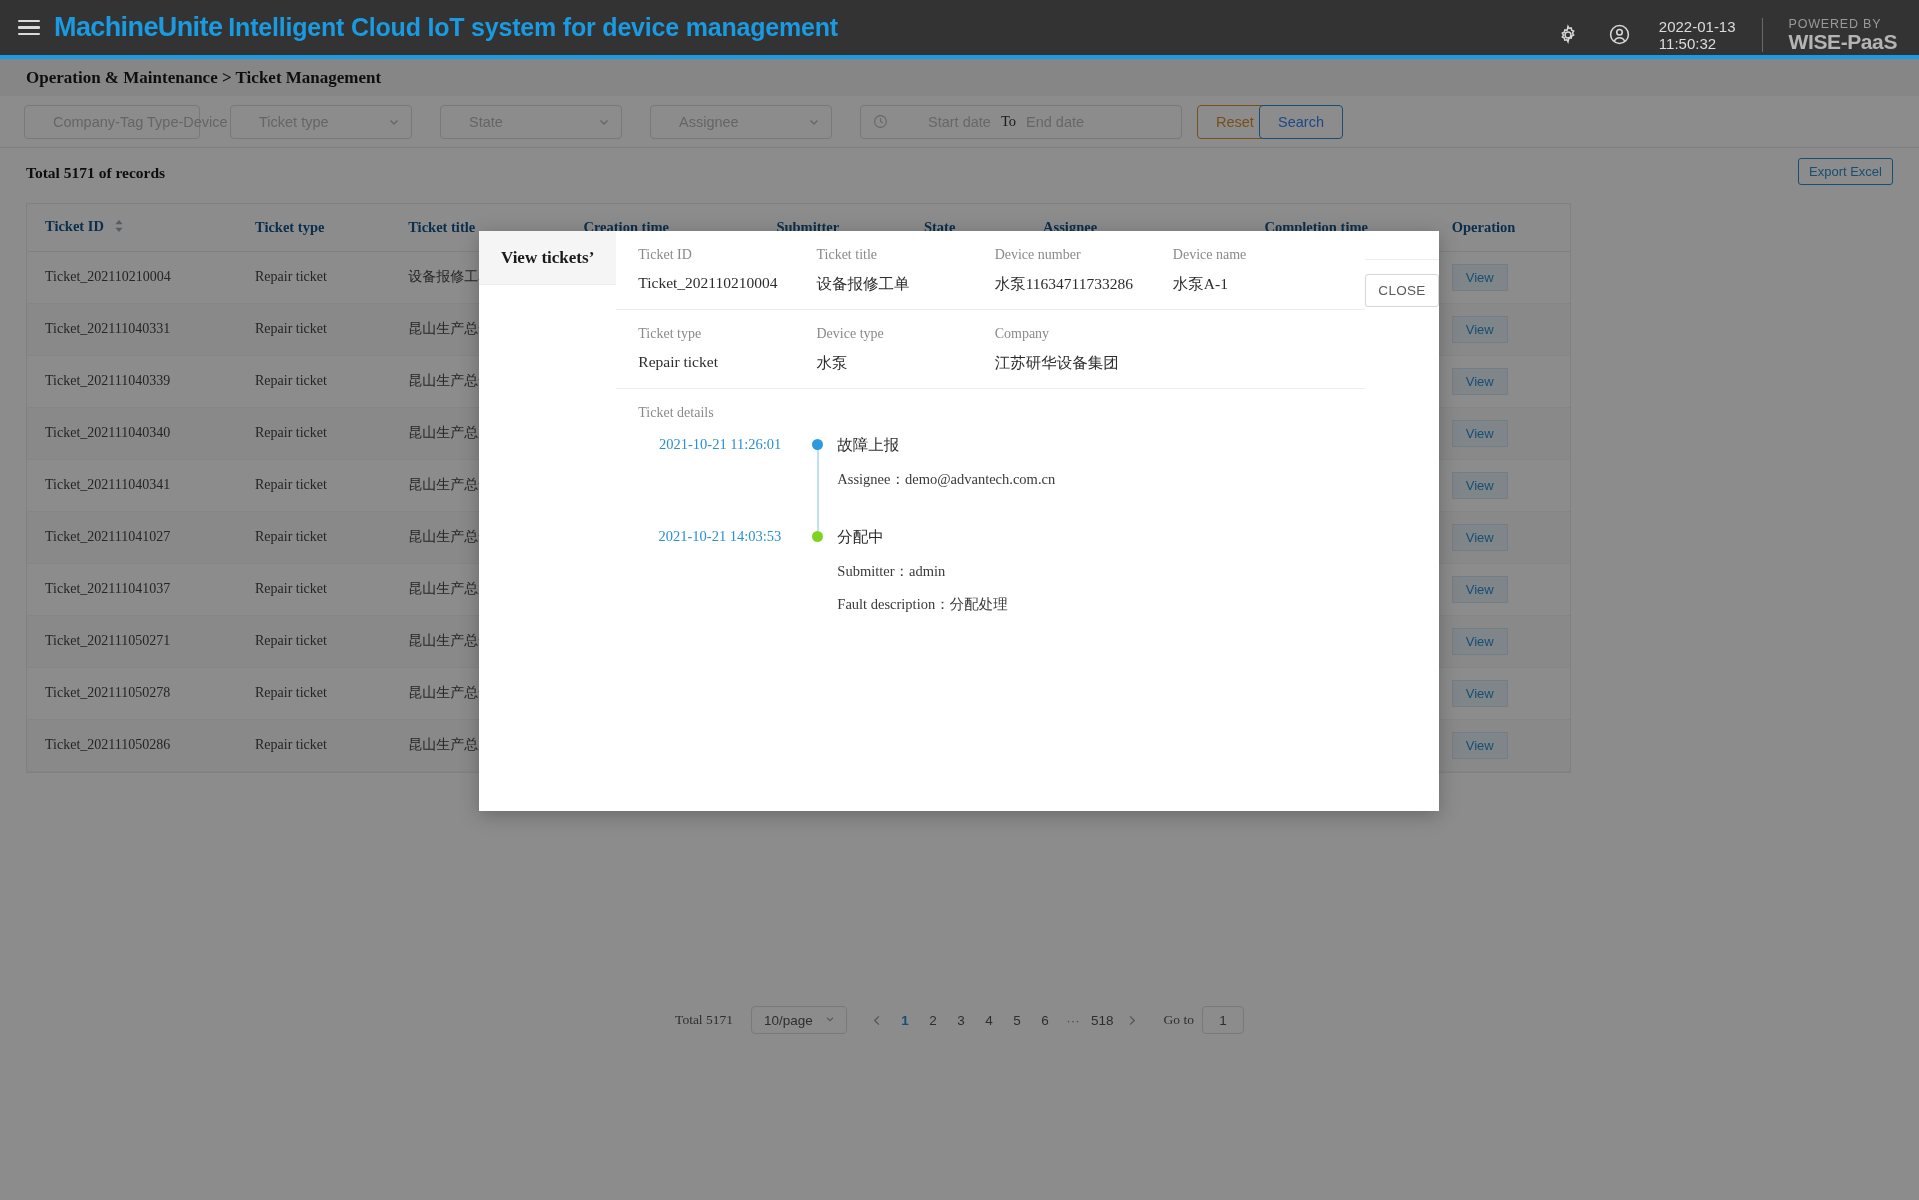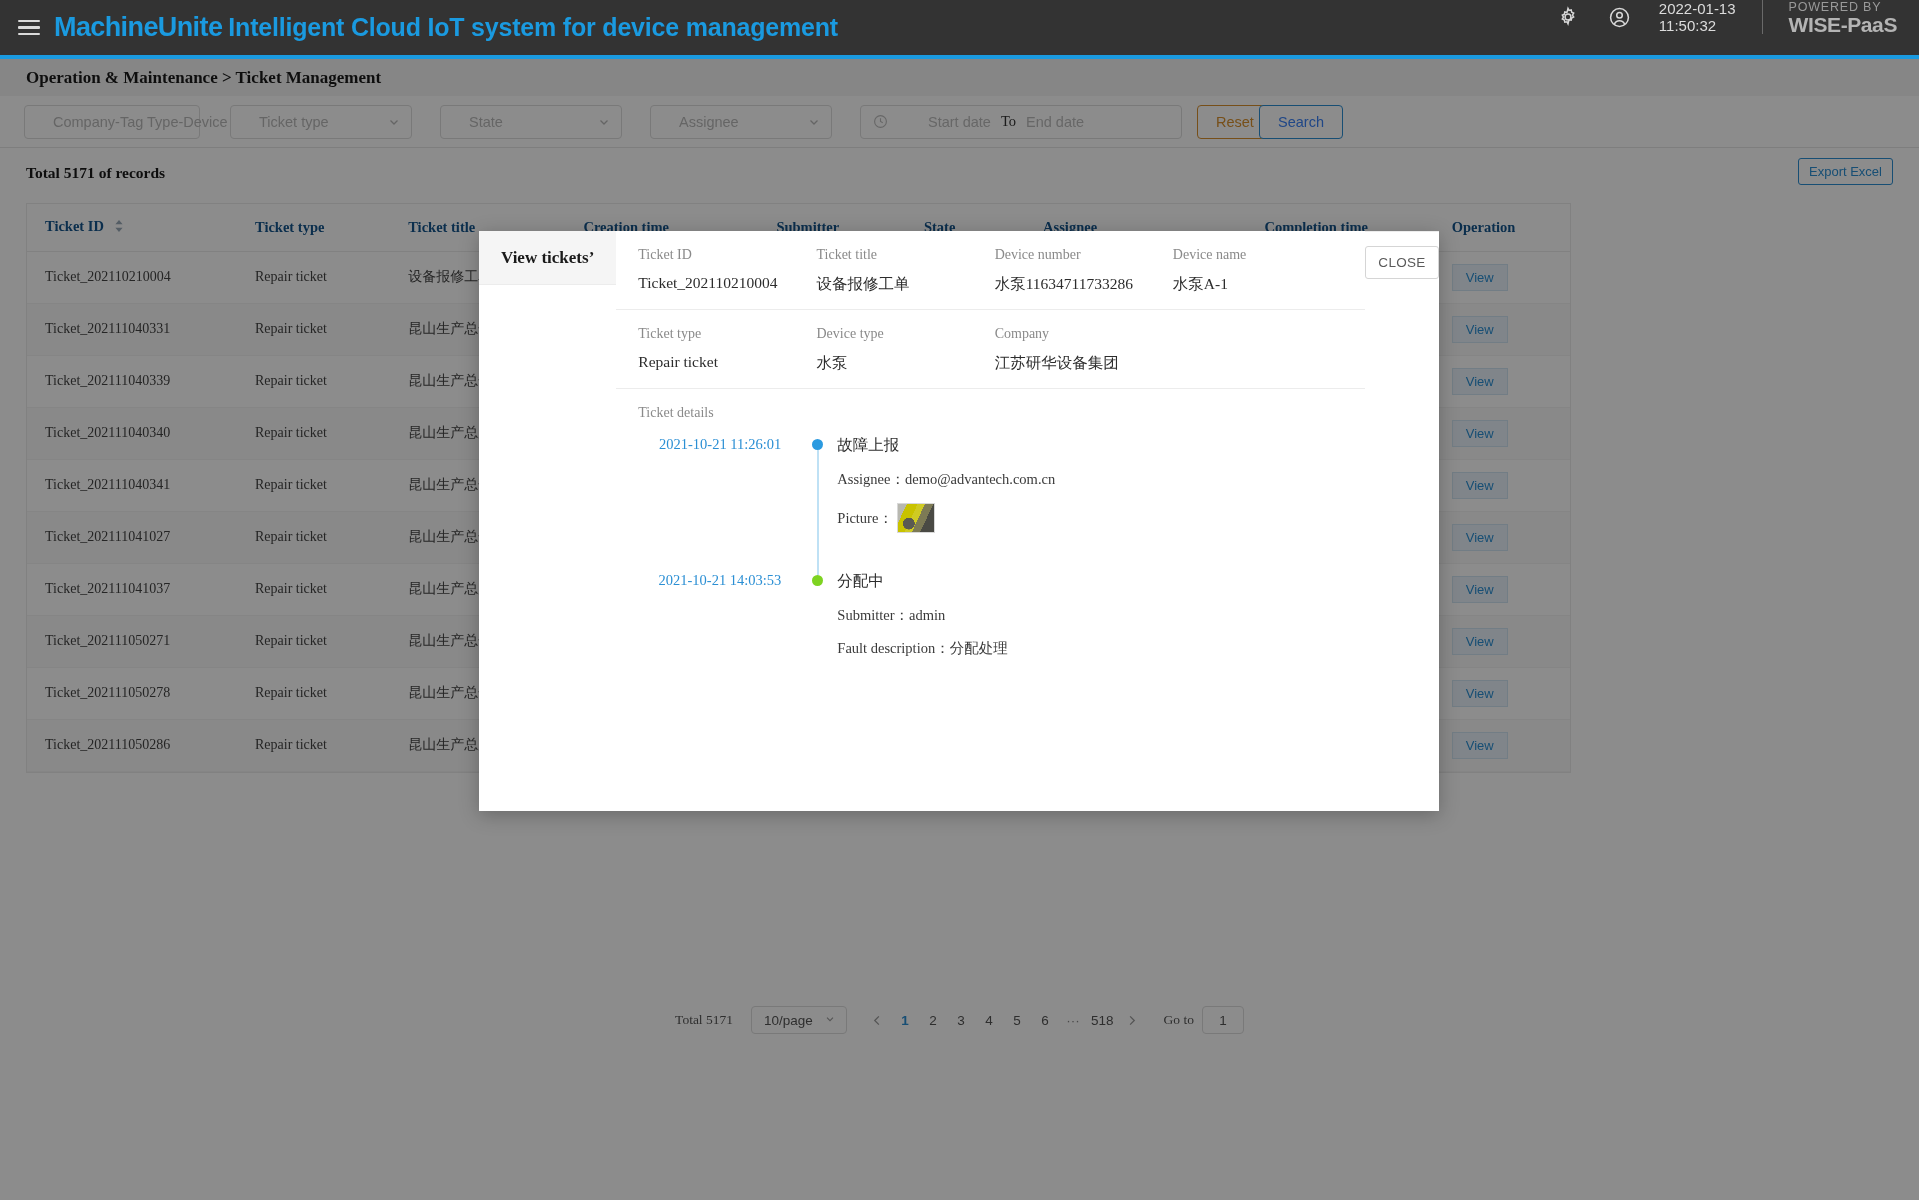--- a/index.html
+++ b/index.html
@@ -41,21 +41,21 @@
     white-space: nowrap;
   }
   .brand-rest {
     font-family: "Liberation Sans", sans-serif;
     font-weight: bold; font-size: 25px; color: #1a9ae0;
     letter-spacing: -0.2px; margin-left: 6px;
     white-space: nowrap;
   }
   .topbar-right {
     position: absolute; right: 0; top: 0; height: 69px;
-    display: flex; gap: 8px;
+    display: flex; align-items: center; gap: 8px;
   }
   .ticon { width: 34px; height: 34px; margin-right: 10px; cursor: pointer;
            display: flex; align-items: center; justify-content: center; }
   .ticon svg { display: block; }
   .datetime {
     font-family: "Liberation Sans", sans-serif;
     color: #dcdcdc; font-size: 15px; line-height: 17px;
     text-align: left; margin-left: 4px; margin-right: 18px; white-space: nowrap;
   }
   .vdiv { width: 1px; height: 34px; background: #6a6a6a; margin-right: 18px; }
@@ -270,20 +270,21 @@
     display: inline-block; width: 38px; height: 30px; margin-left: 4px;
     background:
       radial-gradient(circle at 30% 70%, #5a5a52 0 18%, transparent 19%),
       linear-gradient(115deg, #b8b8b0 0 18%, #c9c300 18% 40%, #cfcb23 40% 55%, #7d7a55 55% 72%, #4a4a44 72% 100%);
     border: 1px solid #d8d8d8; vertical-align: middle;
   }
   .modal-footer {
     height: 62px; border-top: 1px solid #ececec;
     display: flex; align-items: center; justify-content: center;
     background: #ffffff;
+    margin-top: 28px;
   }
   .btn-close {
     min-width: 74px; height: 33px; border: 1px solid #d5d5d5; border-radius: 3px;
     background: #fff; color: #5a5a5a;
     font-family: "Liberation Sans", sans-serif; font-size: 13.5px;
     display: flex; align-items: center; justify-content: center; cursor: pointer;
     letter-spacing: 0.3px;
   }
 </style>
 </head>
@@ -604,24 +605,20 @@
         <div class="timeline">
           <div class="tl-row">
             <div class="tl-time">2021-10-21 11:26:01</div>
             <div class="tl-axis">
               <div class="tl-dot" style="background:#2b9ae0;"></div>
               <div class="tl-line"></div>
             </div>
             <div class="tl-content">
               <div class="tl-head">故障上报</div>
               <div class="tl-field">Assignee：demo@advantech.com.cn</div>
-              <div class="tl-field">
-                <span>Picture：</span>
-                <span class="thumb"></span>
-              </div>
             </div>
           </div>
 
           <div class="tl-row">
             <div class="tl-time">2021-10-21 14:03:53</div>
             <div class="tl-axis">
               <div class="tl-dot" style="background:#7ed321;"></div>
             </div>
             <div class="tl-content">
               <div class="tl-head">分配中</div>

